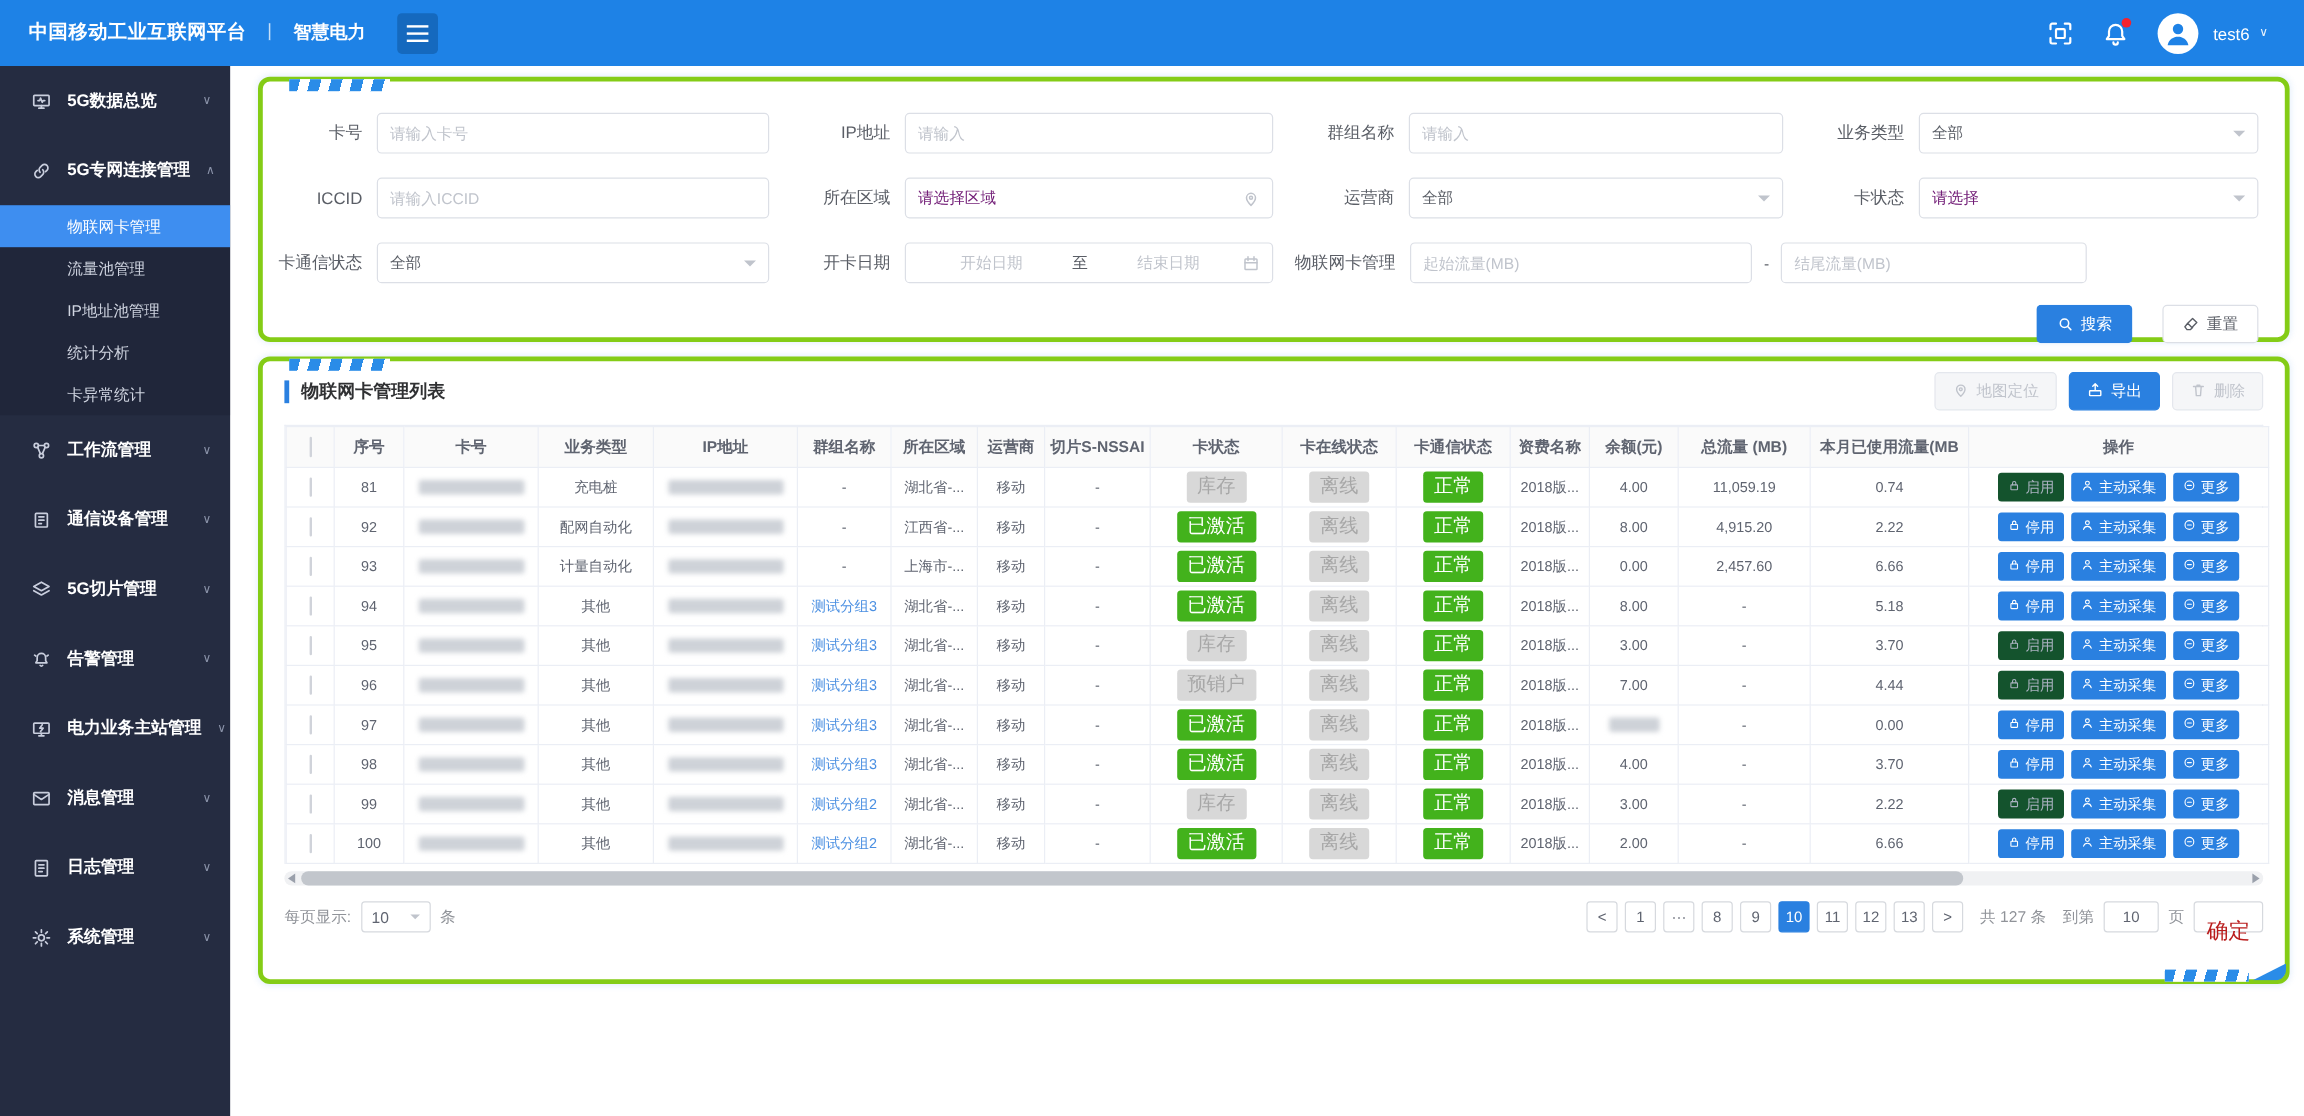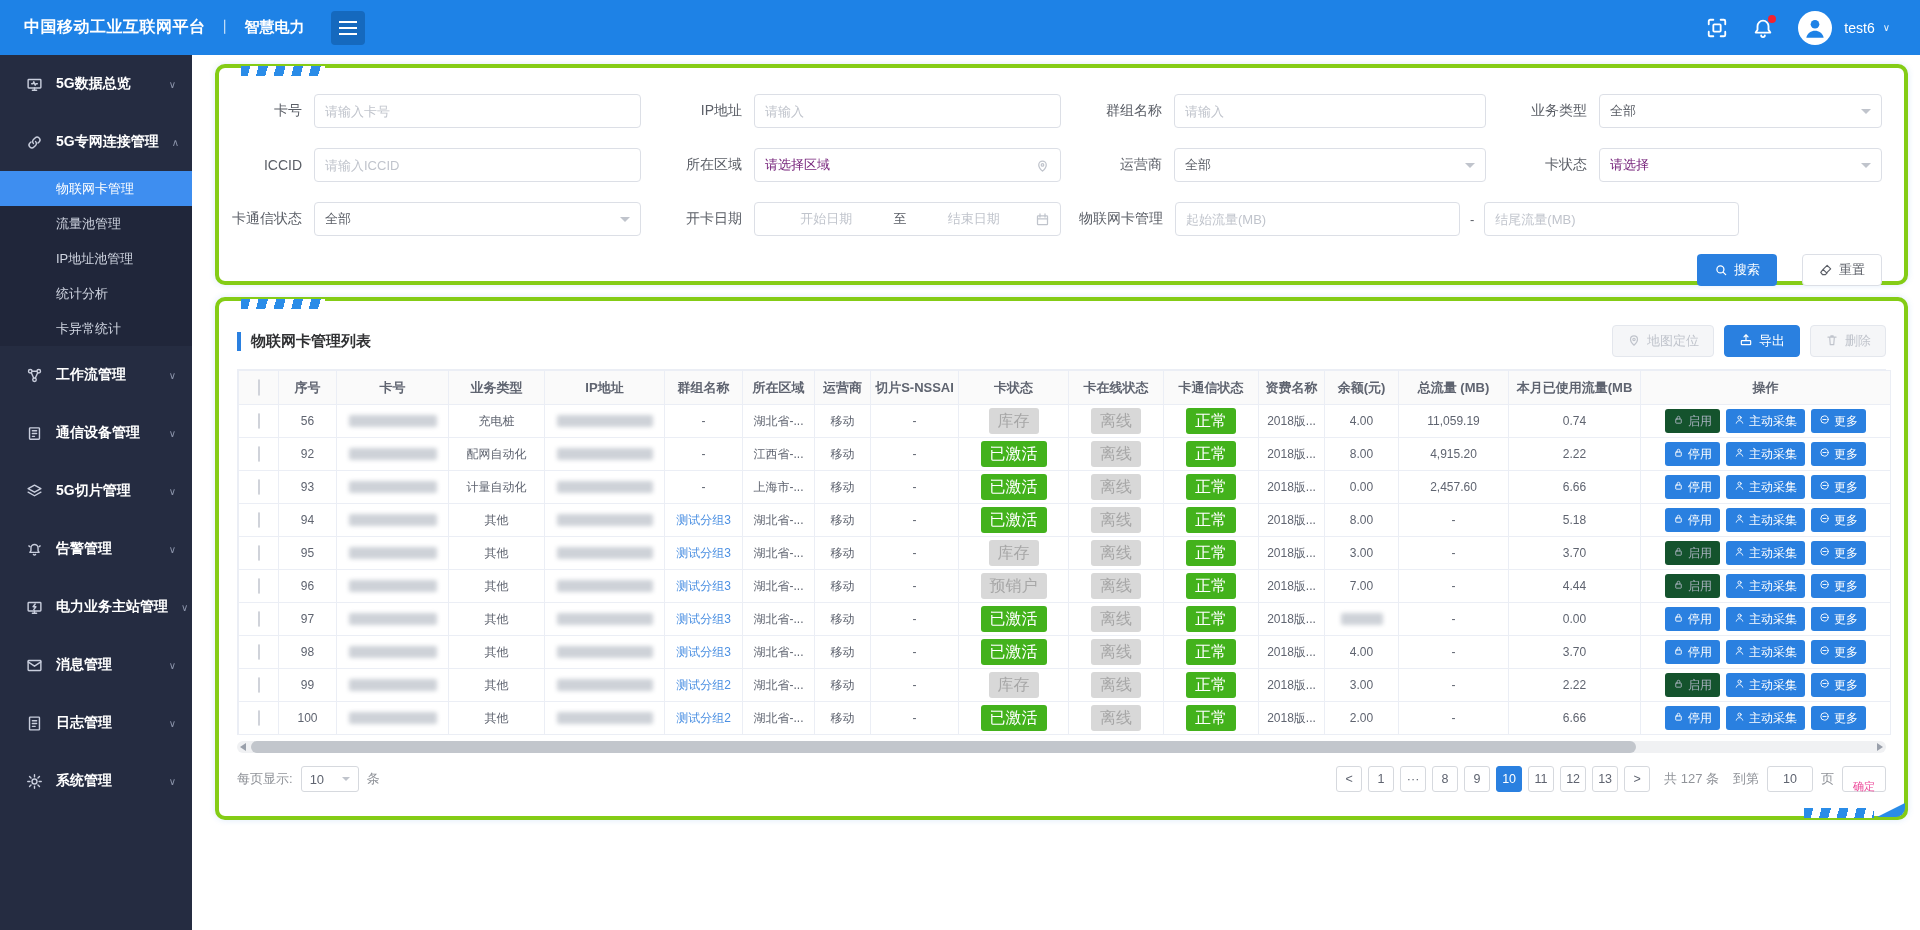--- a/index.html
+++ b/index.html
@@ -73,21 +73,21 @@
   .frange-wrap .ctrl.end { flex:0 0 255px; }
   .fr-sep { padding:0 10px; color:#5a5e66; font-size:13px; }
   .btn-row { display:flex; justify-content:flex-end; gap:25px; padding:18px 22px 0 0; }
   .btn { height:32px; border-radius:4px; font-size:13px; display:inline-flex; align-items:center; gap:6px;
          padding:0 16px; cursor:pointer; border:1px solid transparent; font-family:inherit; }
   .btn svg { width:14px; height:14px; }
   .btn-primary { background:#2a80e0; color:#fff; }
   .btn-plain { background:#fff; color:#5a5e66; border-color:#dcdfe6; }
 
   
-  .tp-head { display:flex; align-items:center; padding:24px 18px 12px; }
+  .tp-head { display:flex; align-items:center; padding:9px 18px 12px; }
   .tp-title { font-size:15px; font-weight:700; color:#303133; border-left:4px solid #2a80e0; padding-left:10px; }
   .tp-tools { margin-left:auto; display:flex; gap:10px; }
   .tool-btn { height:32px; border-radius:4px; font-size:13px; display:inline-flex; align-items:center; gap:6px;
               padding:0 14px; border:1px solid #dcdfe6; background:#fff; color:#5a5e66; cursor:pointer; font-family:inherit;}
   .tool-btn svg { width:14px; height:14px; }
   .tool-btn.primary { background:#2a80e0; border-color:#2a80e0; color:#fff; }
   .tool-btn.disabled { background:#f5f6f8; color:#c0c4cc; border-color:#e4e7ed; cursor:default; }
 
   .tbl-wrap { margin:0 18px; border:1px solid #ebeef5; border-bottom:none; }
   table.grid { border-collapse:collapse; width:100%; table-layout:fixed; }
@@ -121,21 +121,21 @@
   .psize-box .caret { margin-left:0; border-left-width:4px; border-right-width:4px; border-top-width:4px; }
   .pag-zone { margin-left:auto; display:flex; align-items:center; gap:14px; }
   .pag { display:flex; gap:6px; }
   .pg { min-width:26px; height:26px; border:1px solid #d6d9de; border-radius:3px; background:#fff; color:#5f6470;
         font-size:12.5px; display:flex; align-items:center; justify-content:center; padding:0 4px; cursor:pointer; font-family:inherit;}
   .pg.active { background:#2a80e0; border-color:#2a80e0; color:#fff; }
   .goto { display:flex; align-items:center; gap:8px; }
   .goto input { width:46px; height:26px; border:1px solid #d6d9de; border-radius:3px; text-align:center;
                 font-size:12.5px; color:#5f6470; outline:none; font-family:inherit; }
   .confirm { height:26px; padding:12px 10px; border:1px solid #d6d9de; border-radius:3px; background:#fff;
-             color:#ec4899; font-size:11px; cursor:pointer; font-family:inherit; }
+             color:#b91c1c; font-size:18px; cursor:pointer; font-family:inherit; }
 </style>
 </head>
 <body>
 
 <header class="topbar">
   <span class="brand">中国移动工业互联网平台</span>
   <span class="divider">丨</span>
   <span class="product">智慧电力</span>
   <div class="burger">
       <i></i>
@@ -453,21 +453,21 @@
                 <th>资费名称</th>
                 <th>余额(元)</th>
                 <th>总流量 (MB)</th>
                 <th>本月已使用流量(MB</th>
                 <th>操作</th>
               </tr>
             </thead>
           <tbody id="tbody">
               <tr>
                 <td><span class="cb"></span></td>
-                <td>56</td>
+                <td>81</td>
                 <td>
                   <div class="blurblk" style="width: 88px;"></div>
                 </td>
                 <td>充电桩</td>
                 <td>
                   <div class="blurblk" style="width: 96px;"></div>
                 </td>
                 <td>-</td>
                 <td>湖北省-...</td>
                 <td>移动</td>

